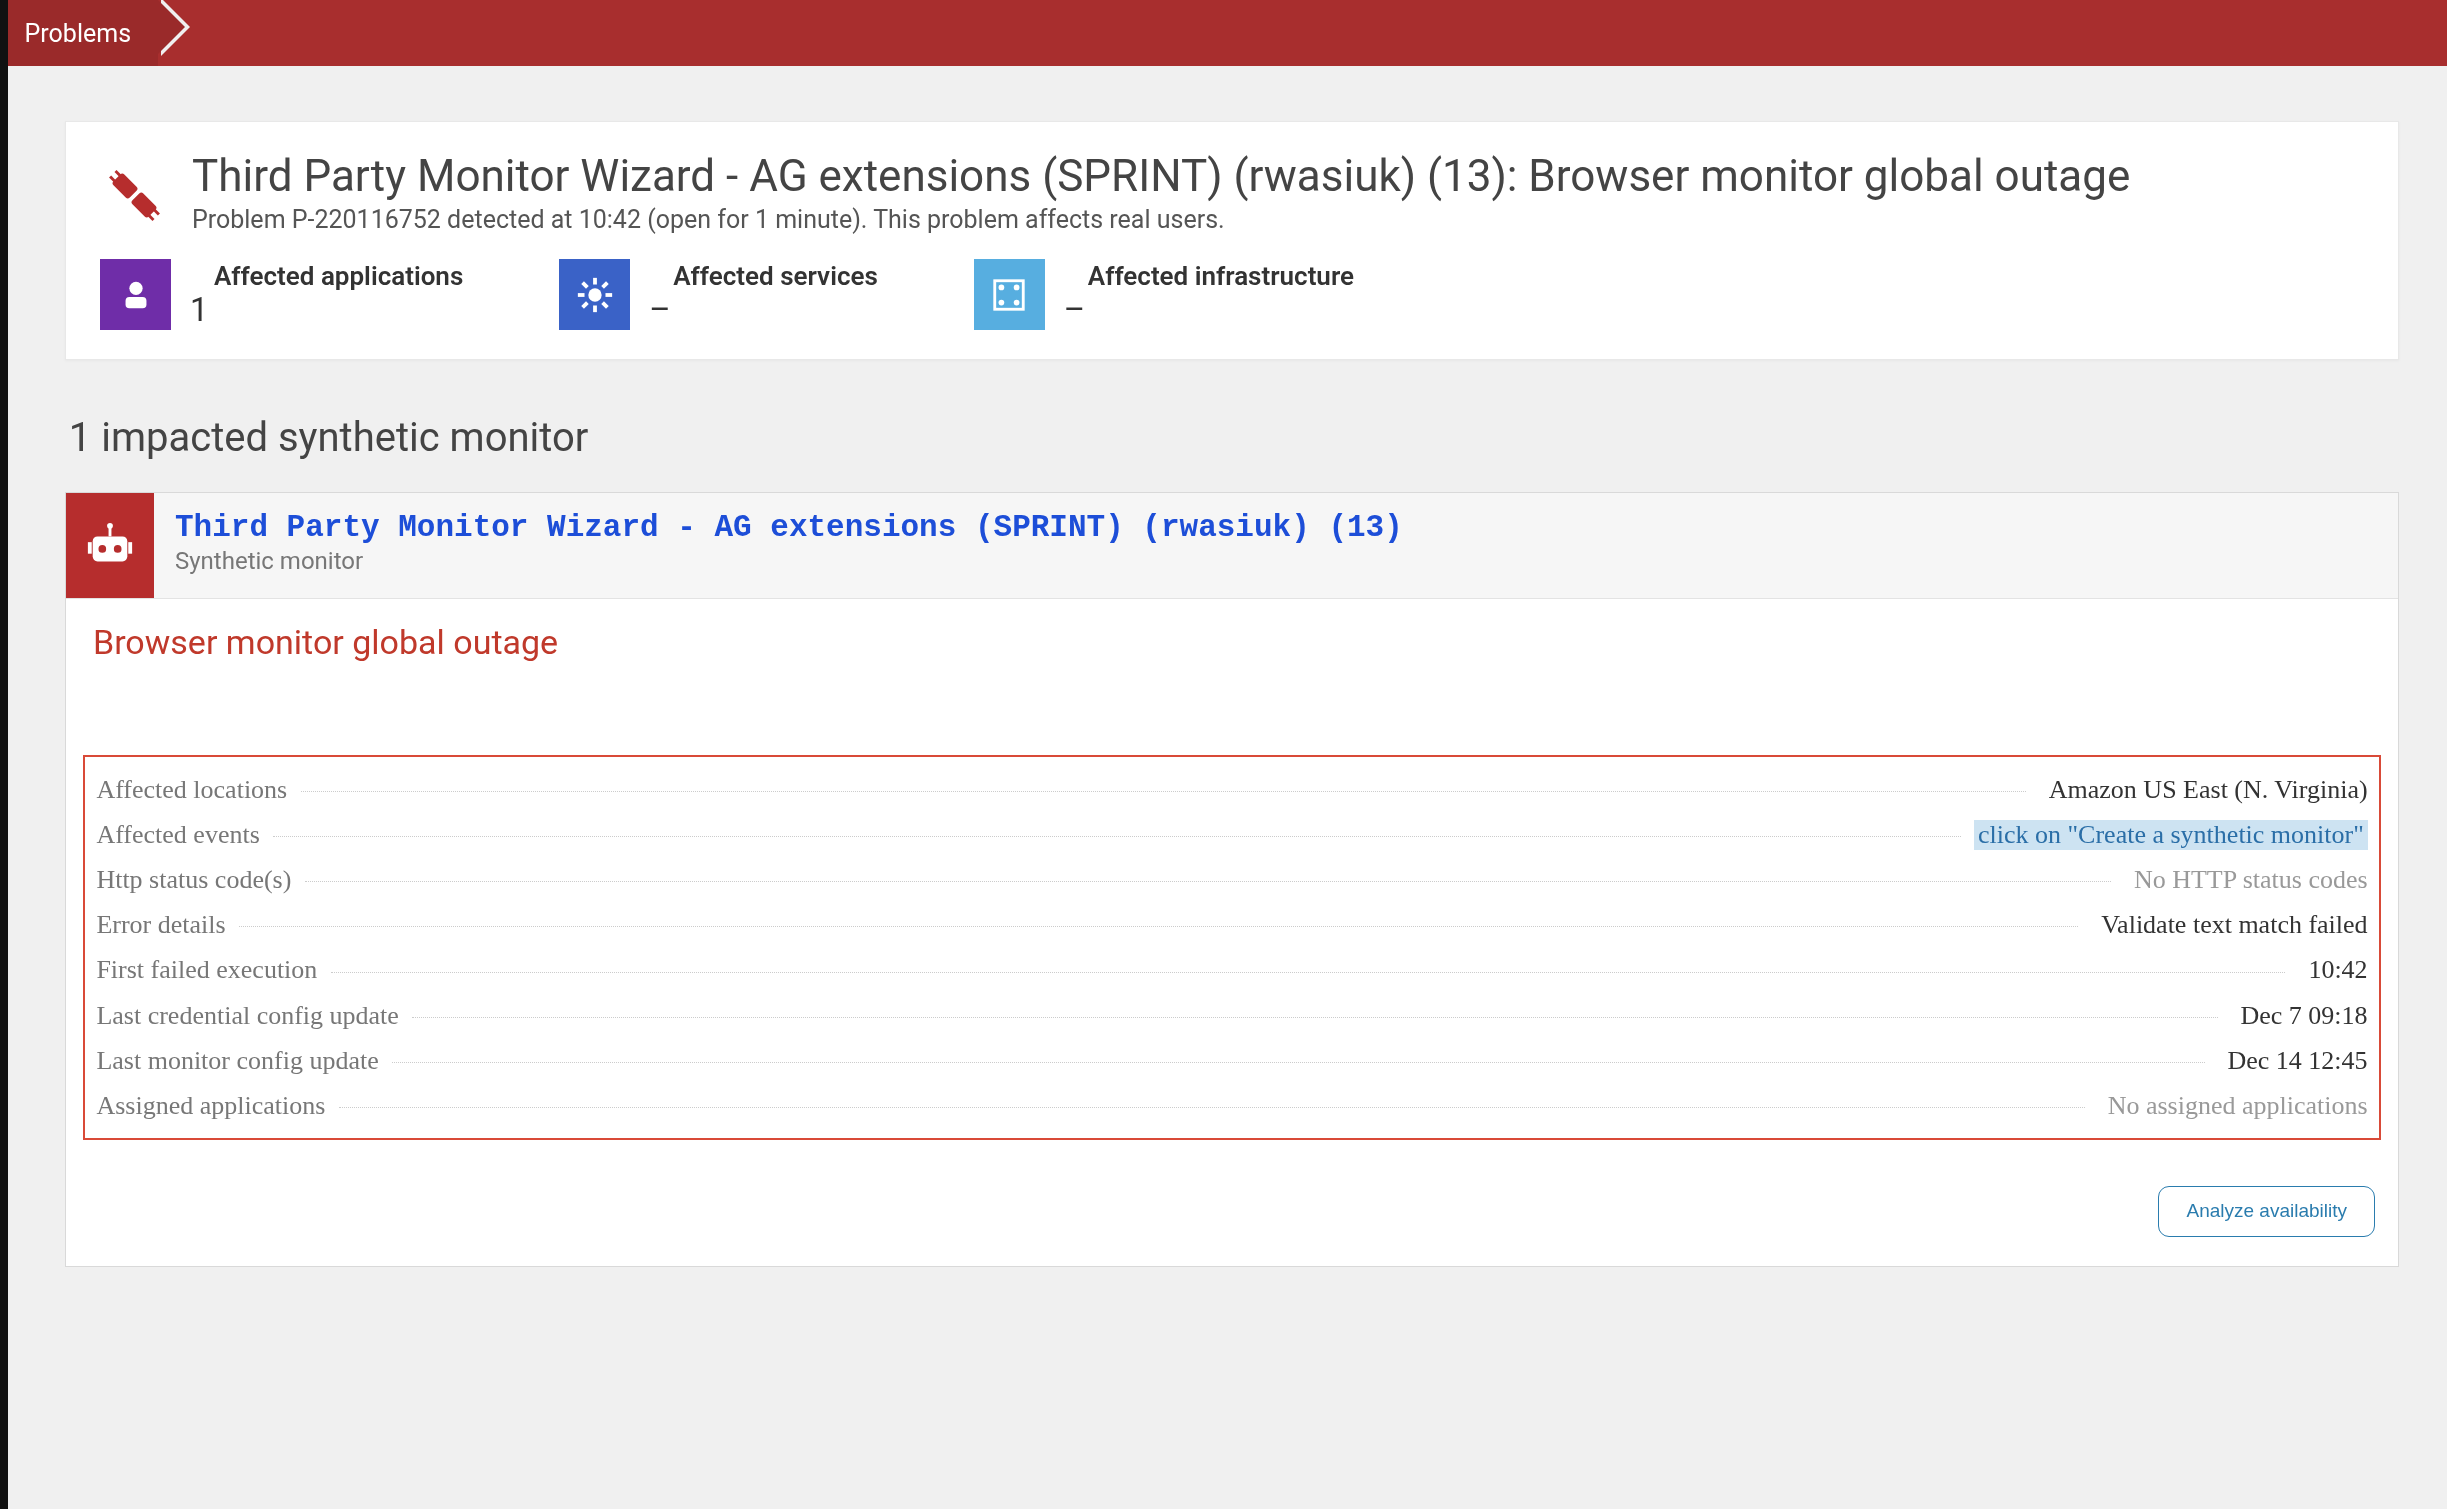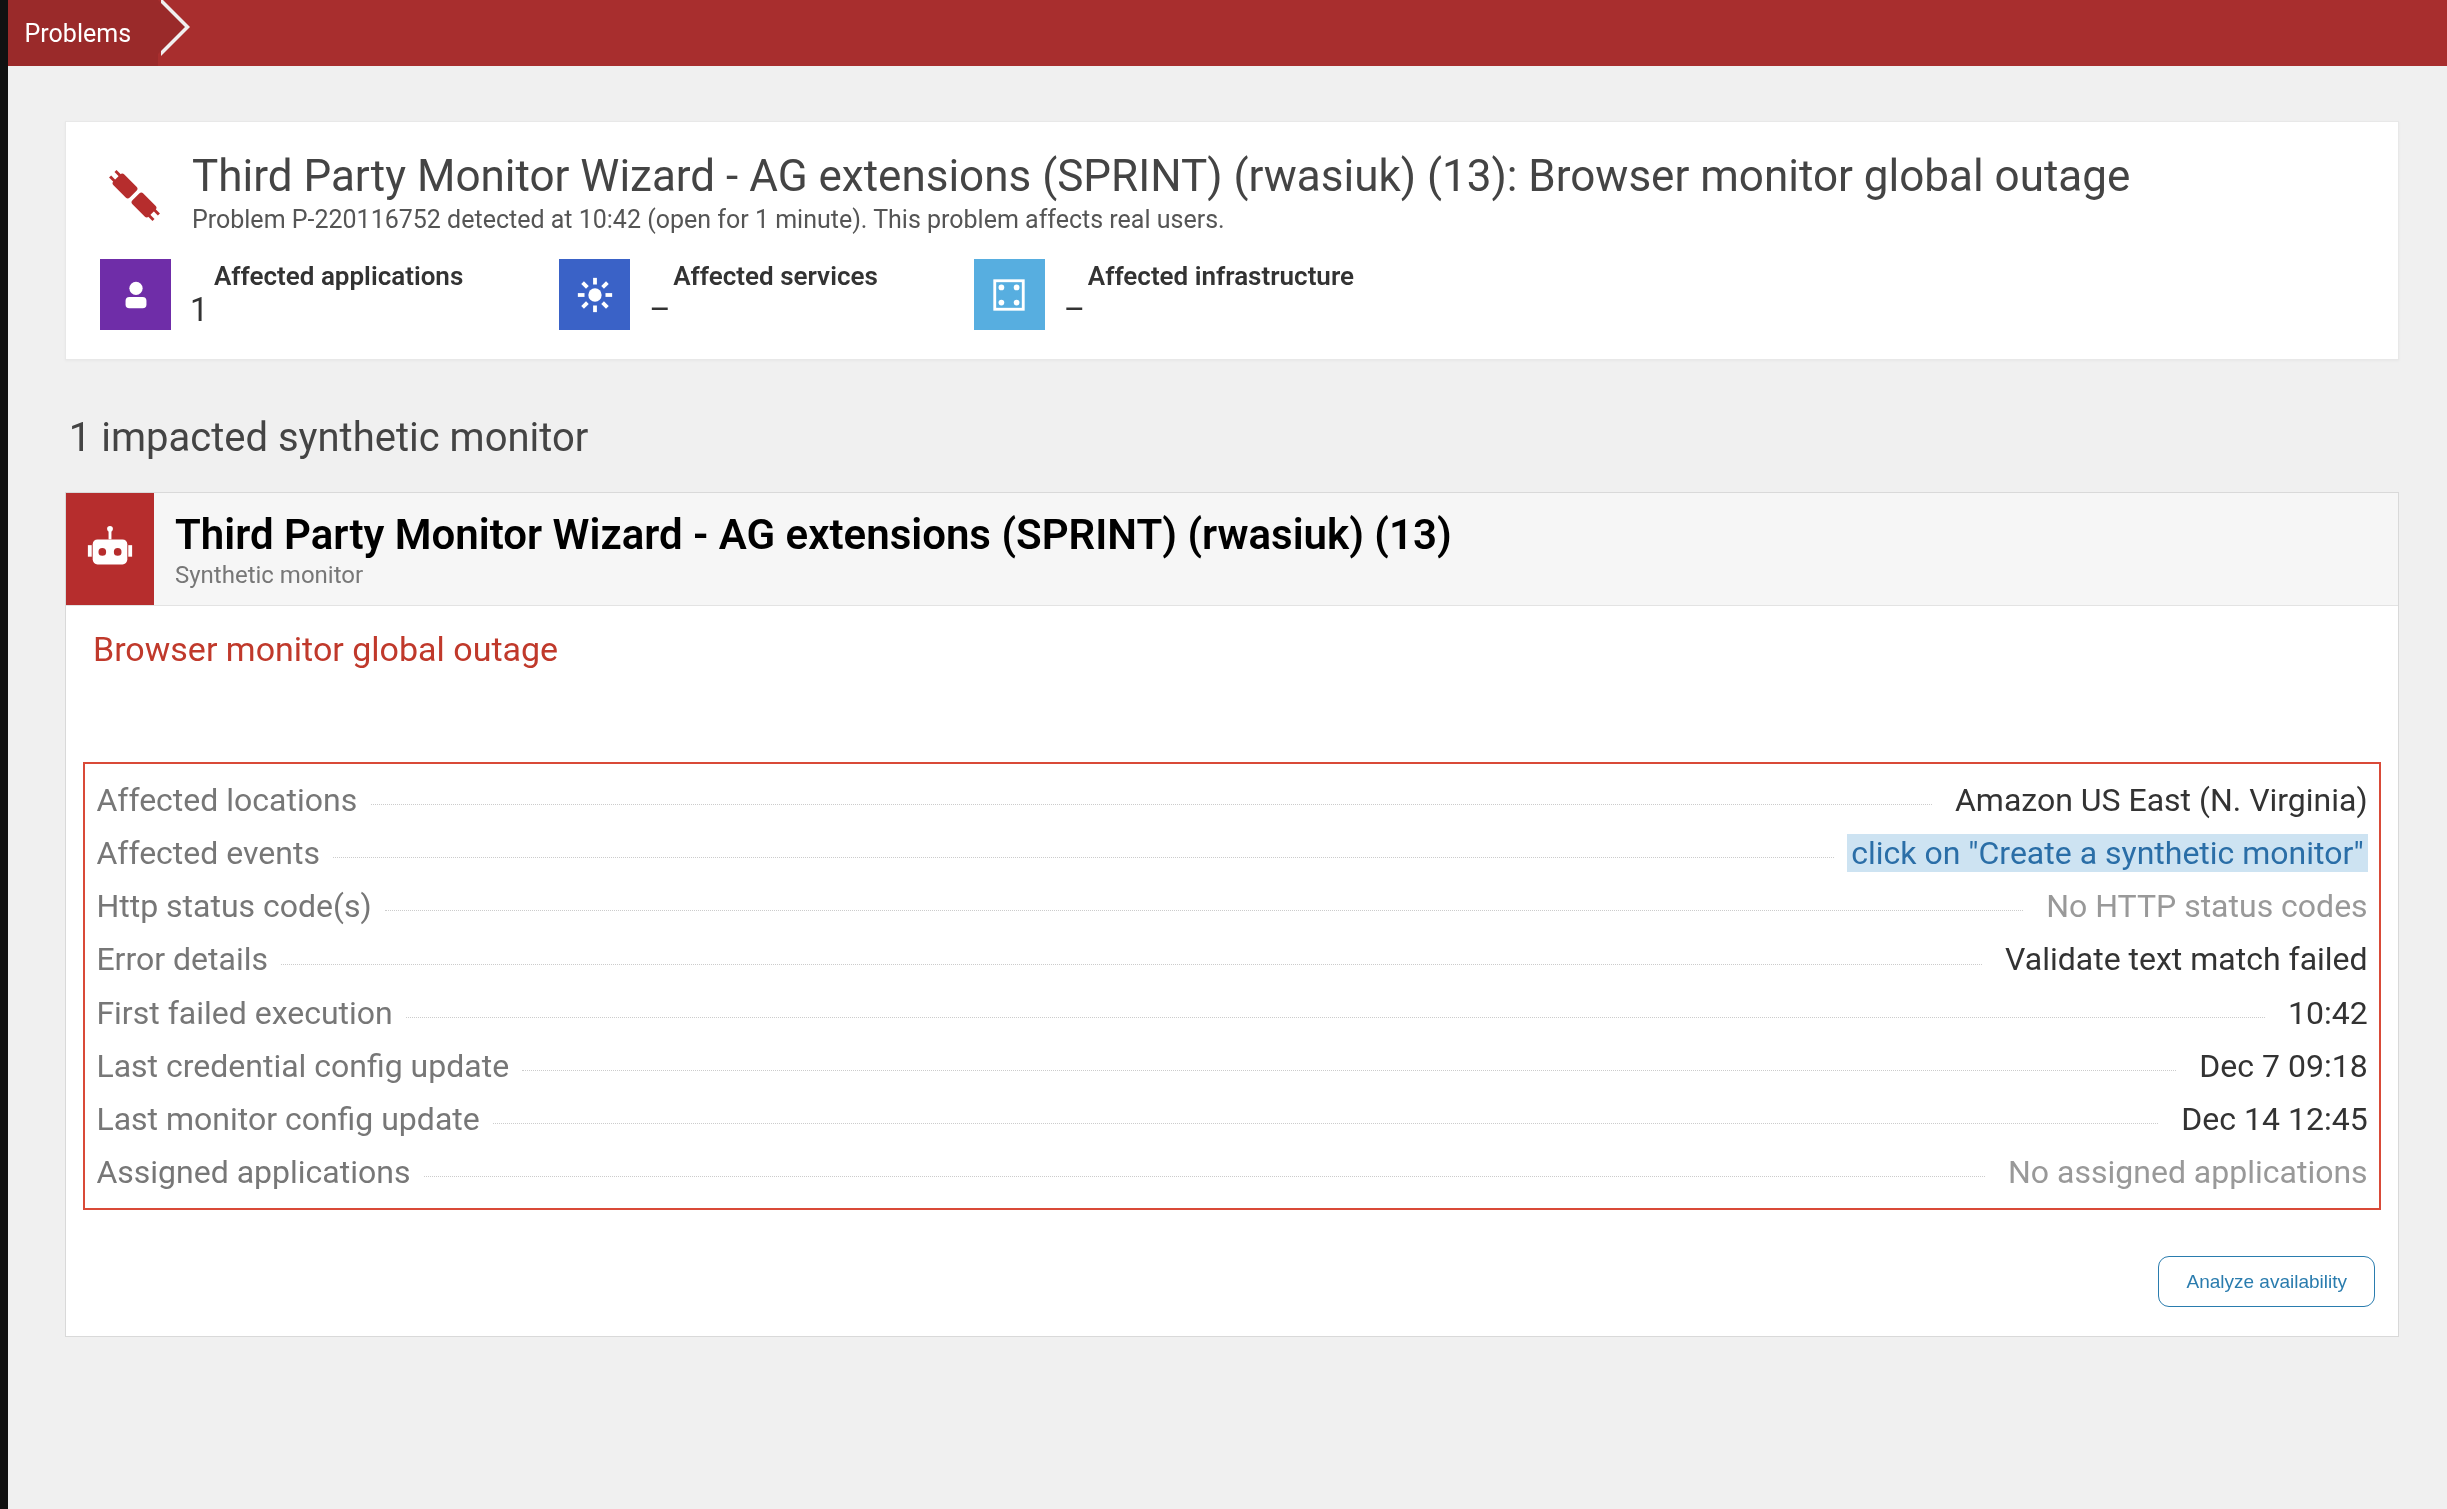--- a/index.html
+++ b/index.html
@@ -151,47 +151,49 @@
     width: 88px;
     min-height: 105px;
     display: flex;
     align-items: center;
     justify-content: center;
   }
   .monitor-title-block {
     padding: 17px 0 15.3px 0;
   }
   .monitor-title {
-    font-size: 42px;
+    font-size: 31px;
     font-weight: 600;
-    color: #000000;
+    color: #1d4ed8;
+    font-family: Liberation Mono, monospace;
   }
   .monitor-type {
     font-size: 24px;
     color: #777;
     margin-top: 1.9px;
   }
   .outage-line {
     color: #c0392b;
     font-size: 34px;
     padding: 23px 27px 17px 27px;
   }
   .details-box {
     margin: 76px 17px 25px 17px;
     border: 2.9px solid #d94a38;
     padding: 9.6px 7.6px;
   }
   .detail-row {
     display: flex;
     align-items: baseline;
     justify-content: space-between;
-    font-size: 32px;
+    font-size: 26px;
     color: #666;
     padding: 7.6px 3.8px;
     position: relative;
+    font-family: Liberation Serif, serif;
   }
   .detail-row .label { color: #777; white-space: nowrap; }
   .detail-row .value { color: #333; white-space: nowrap; padding-left: 9.6px; }
   .detail-row .value.muted { color: #999; }
   .detail-row .dots {
     flex: 1;
     border-bottom: 1.9px dotted #ccc;
     margin: 0 13.4px;
     position: relative;
     top: -5.7px;

